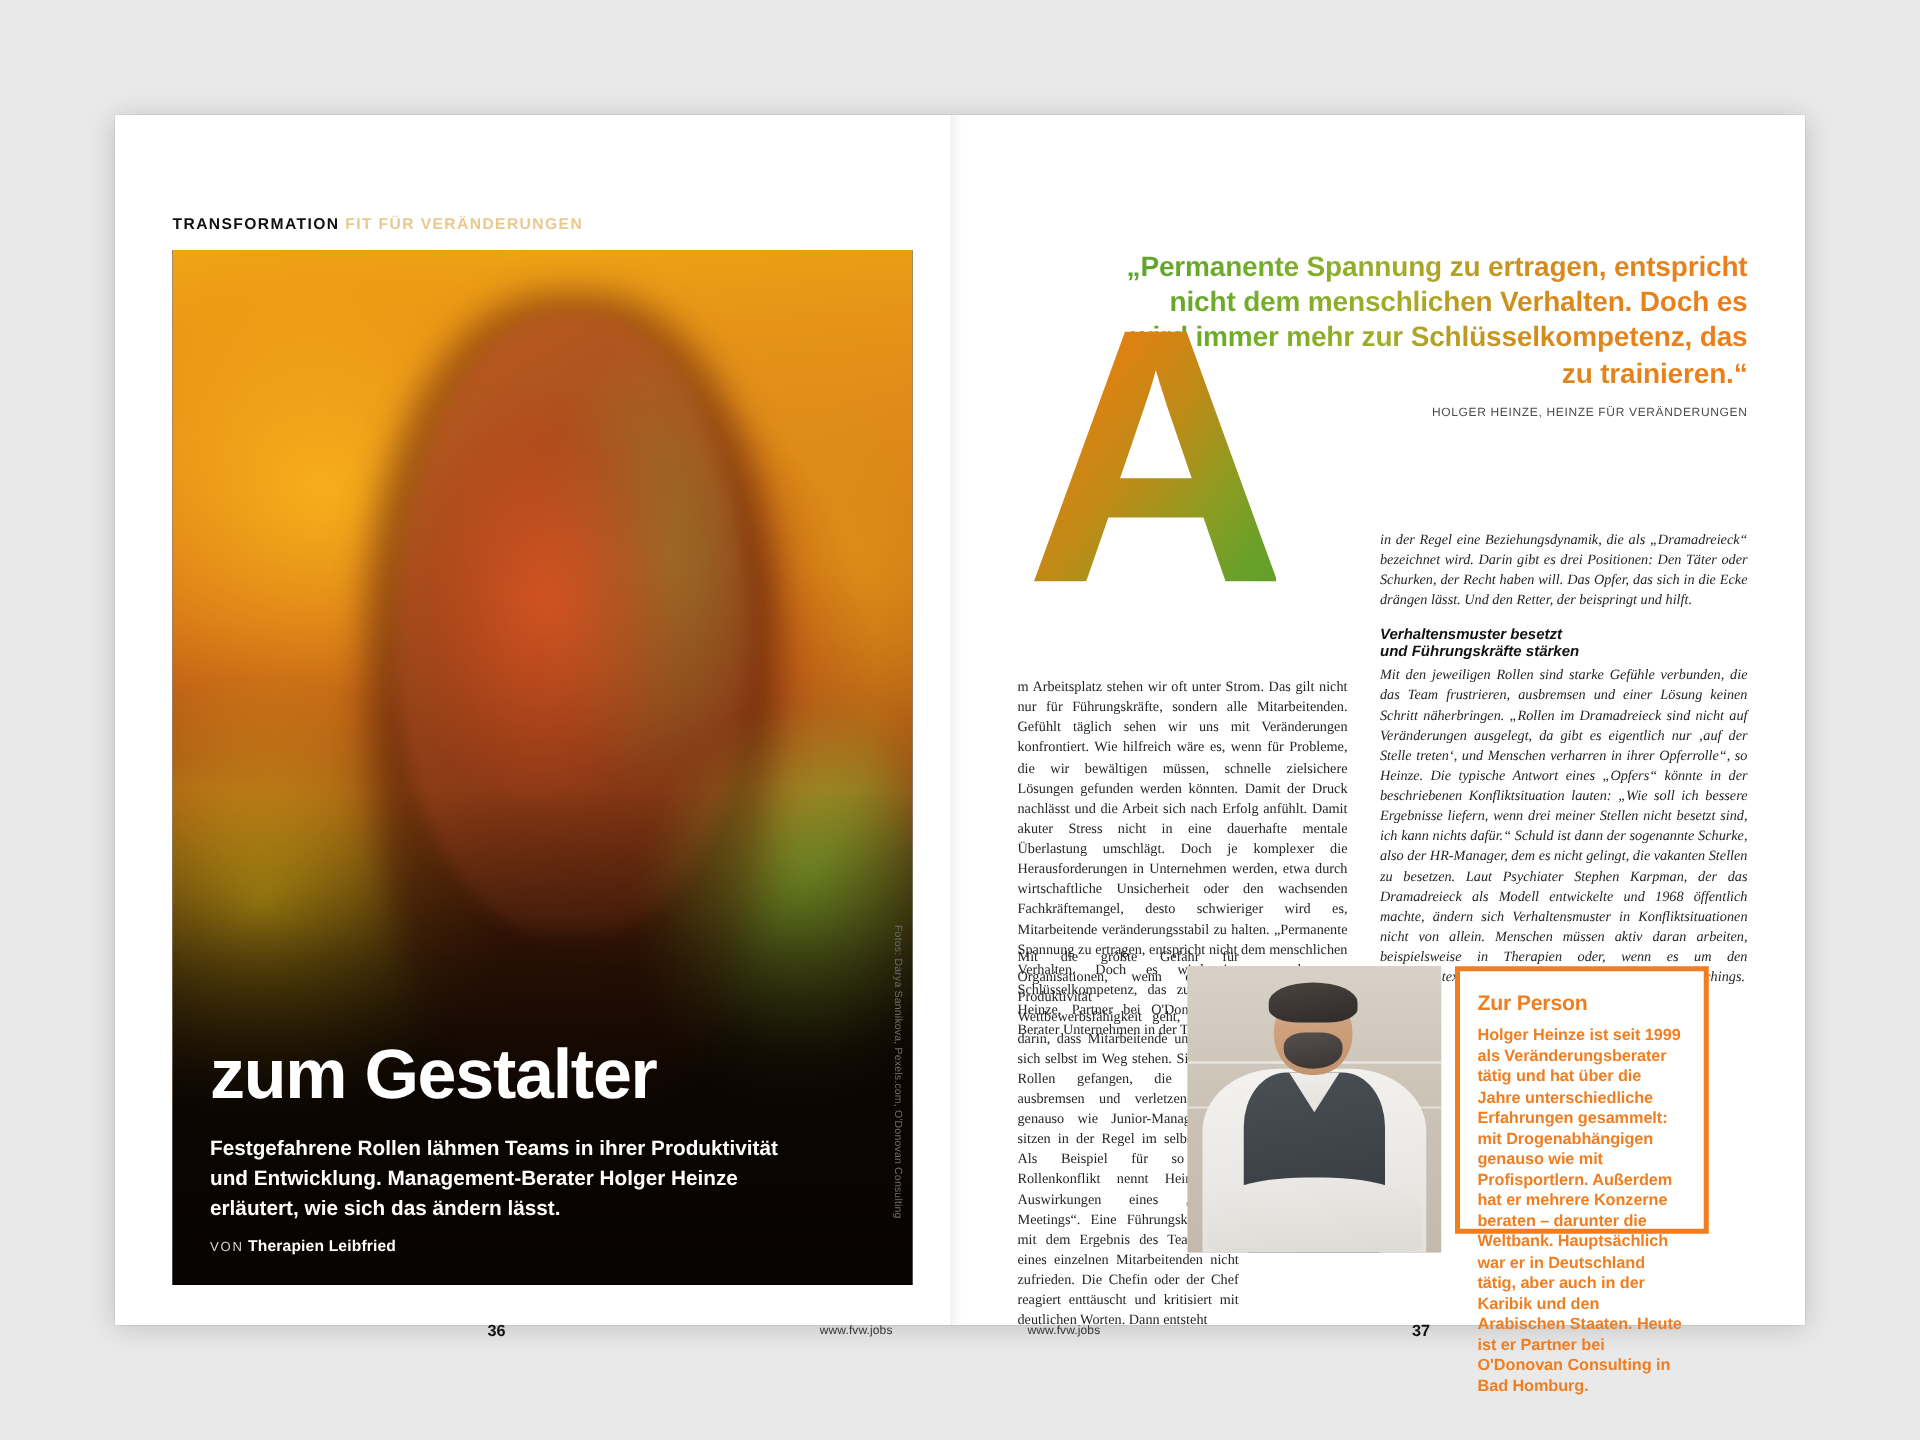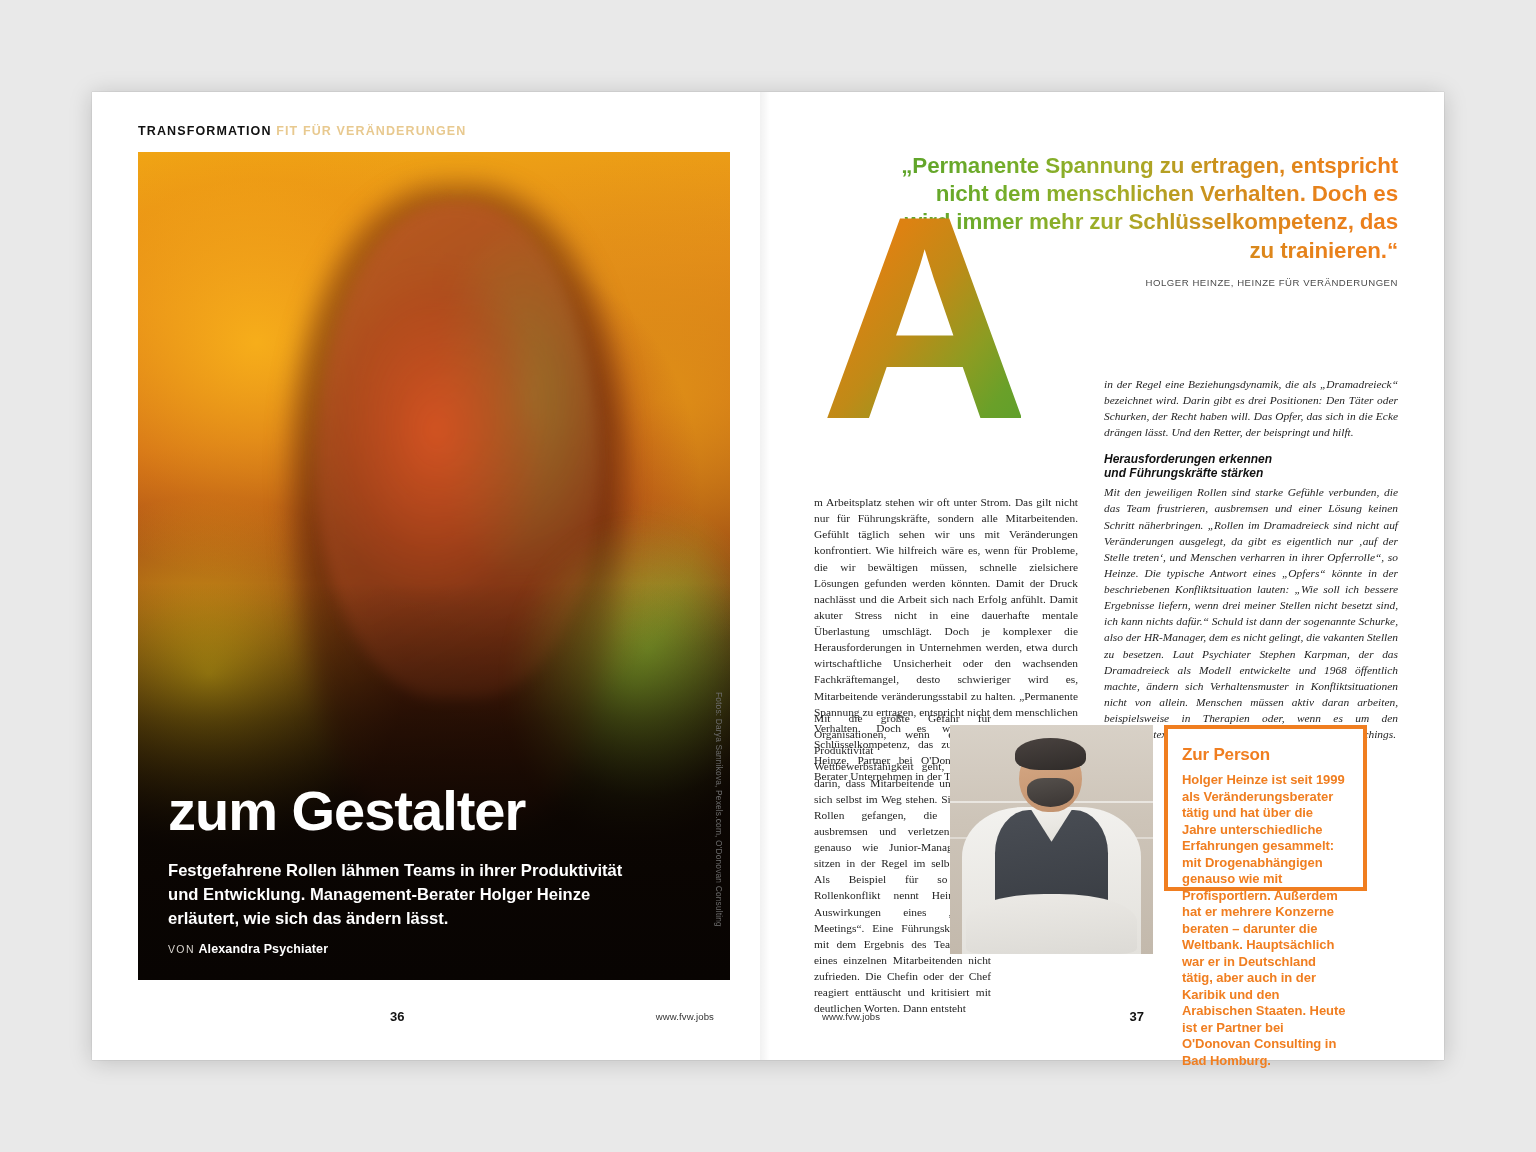--- a/index.html
+++ b/index.html
@@ -12,21 +12,21 @@
   }
   
   #spread{
     position:absolute;
     left:92px; top:92px;
     width:1352px; height:968px;
     background:#ffffff;
     box-shadow:0 2px 22px rgba(0,0,0,.18), 0 0 1px rgba(0,0,0,.25);
     display:flex;
   }
-  .page{position:relative;height:100%;box-sizing:border-box;}
+  .page{position:relative;height:100%;box-sizing:border-box;margin-top:48px;}
   #page-left{width:676px;}
   #page-right{width:676px;}
   .gutter-shade{
     position:absolute;left:668px;top:0;width:18px;height:968px;
     background:linear-gradient(to right, rgba(0,0,0,0.055), rgba(0,0,0,0.0) 55%);
     pointer-events:none;z-index:5;
   }
 
   
   #kicker{
@@ -194,21 +194,21 @@
     background:linear-gradient(170deg,#f0eeea,#e2e0da);
     clip-path:polygon(0 0,100% 0,50% 100%);
   }
   #person-photo .arms{
     position:absolute;left:8%;top:74%;width:84%;height:26%;
     border-radius:46% 46% 10% 10%;
     background:linear-gradient(175deg,#eceae6,#dcdad5);
   }
 
   #person-box{
-    position:absolute;left:396px;top:633px;width:203px;height:166px;
+    position:absolute;left:396px;top:633px;width:203px;height:214px;
     border:4px solid #f07e20;box-sizing:border-box;background:#fff;
     padding:16px 14px 10px 14px;
   }
   #person-title{
     color:#f07e20;font-weight:800;font-size:17px;margin:0 0 7px 0;letter-spacing:-.01em;
   }
   #person-text{
     color:#f07e20;font-weight:700;font-size:13px;line-height:1.27;letter-spacing:-.004em;
   }
 
@@ -239,21 +239,21 @@
       <div class="glow-r"></div>
       <div class="shade-bottom"></div>
 
       <div id="headline-block">
         <h1 id="headline">
           <span class="l">zum Gestalter</span>
         </h1>
         <p id="deck">Festgefahrene Rollen lähmen Teams in ihrer Produktivität und Entwicklung. Management-Berater Holger Heinze erläutert, wie sich das ändern lässt.</p>
         <div id="byline">
           <span class="von">VON</span>
-          <span class="author">Alexandra Psychiater</span>
+          <span class="author">Therapien Leibfried</span>
         </div>
       </div>
     </div>
 
     <div id="photo-credit">Fotos: Darya Sannikova, Pexels.com, O'Donovan Consulting</div>
 
     <div class="folio" id="folio-left">36</div>
     <div class="url" id="url-left">www.fvw.jobs</div>
   </div>
 
@@ -268,21 +268,21 @@
       <p>m Arbeitsplatz stehen wir oft unter Strom. Das gilt nicht nur für Führungskräfte, sondern alle Mitarbeitenden. Gefühlt täglich sehen wir uns mit Veränderungen konfrontiert. Wie hilfreich wäre es, wenn für Probleme, die wir bewältigen müssen, schnelle zielsichere Lösungen gefunden werden könnten. Damit der Druck nachlässt und die Arbeit sich nach Erfolg anfühlt. Damit akuter Stress nicht in eine dauerhafte mentale Überlastung umschlägt. Doch je komplexer die Herausforderungen in Unternehmen werden, etwa durch wirtschaftliche Unsicherheit oder den wachsenden Fachkräftemangel, desto schwieriger wird es, Mitarbeitende veränderungsstabil zu halten. „Permanente Spannung zu ertragen, entspricht nicht dem menschlichen Verhalten. Doch es wird immer mehr zur Schlüsselkompetenz, das zu trainieren“, sagt Holger Heinze, Partner bei O'Donovan Consulting, der als Berater Unternehmen in der Transformation begleitet.</p>
     </div>
 
     <div class="col" id="col-a-bot">
       <p>Mit die größte Gefahr für Organisationen, wenn es um Produktivität und Wettbewerbsfähigkeit geht, sieht er darin, dass Mitarbeitende und Teams sich selbst im Weg stehen. Sie sind in Rollen gefangen, die lähmen, ausbremsen und verletzen. CEOs genauso wie Junior-Manager, alle sitzen in der Regel im selben Boot. Als Beispiel für so einen Rollenkonflikt nennt Heinze die Auswirkungen eines „heftigen Meetings“. Eine Führungskraft war mit dem Ergebnis des Teams oder eines einzelnen Mitarbeitenden nicht zufrieden. Die Chefin oder der Chef reagiert enttäuscht und kritisiert mit deutlichen Worten. Dann entsteht</p>
     </div>
 
     <div class="col" id="col-b">
       <p>in der Regel eine Beziehungsdynamik, die als „Dramadreieck“ bezeichnet wird. Darin gibt es drei Positionen: Den Täter oder Schurken, der Recht haben will. Das Opfer, das sich in die Ecke drängen lässt. Und den Retter, der beispringt und hilft.</p>
       <h2 class="subhead">
-        <span>Herausforderungen erkennen</span><br>
+        <span>Verhaltensmuster besetzt</span><br>
         <span>und Führungskräfte stärken</span>
       </h2>
       <p>Mit den jeweiligen Rollen sind starke Gefühle verbunden, die das Team frustrieren, ausbremsen und einer Lösung keinen Schritt näherbringen. „Rollen im Dramadreieck sind nicht auf Veränderungen ausgelegt, da gibt es eigentlich nur ‚auf der Stelle treten‘, und Menschen verharren in ihrer Opferrolle“, so Heinze. Die typische Antwort eines „Opfers“ könnte in der beschriebenen Konfliktsituation lauten: „Wie soll ich bessere Ergebnisse liefern, wenn drei meiner Stellen nicht besetzt sind, ich kann nichts dafür.“ Schuld ist dann der sogenannte Schurke, also der HR-Manager, dem es nicht gelingt, die vakanten Stellen zu besetzen. Laut Psychiater Stephen Karpman, der das Dramadreieck als Modell entwickelte und 1968 öffentlich machte, ändern sich Verhaltensmuster in Konfliktsituationen nicht von allein. Menschen müssen aktiv daran arbeiten, beispielsweise in Therapien oder, wenn es um den Arbeitskontext geht, in Schulungen beziehungsweise Coachings.</p>
     </div>
 
     <div id="person-photo">
       <div class="pimg"></div>
       <div class="wallline"></div>
       <div class="wallline2"></div>
       <div class="shirt"></div>

